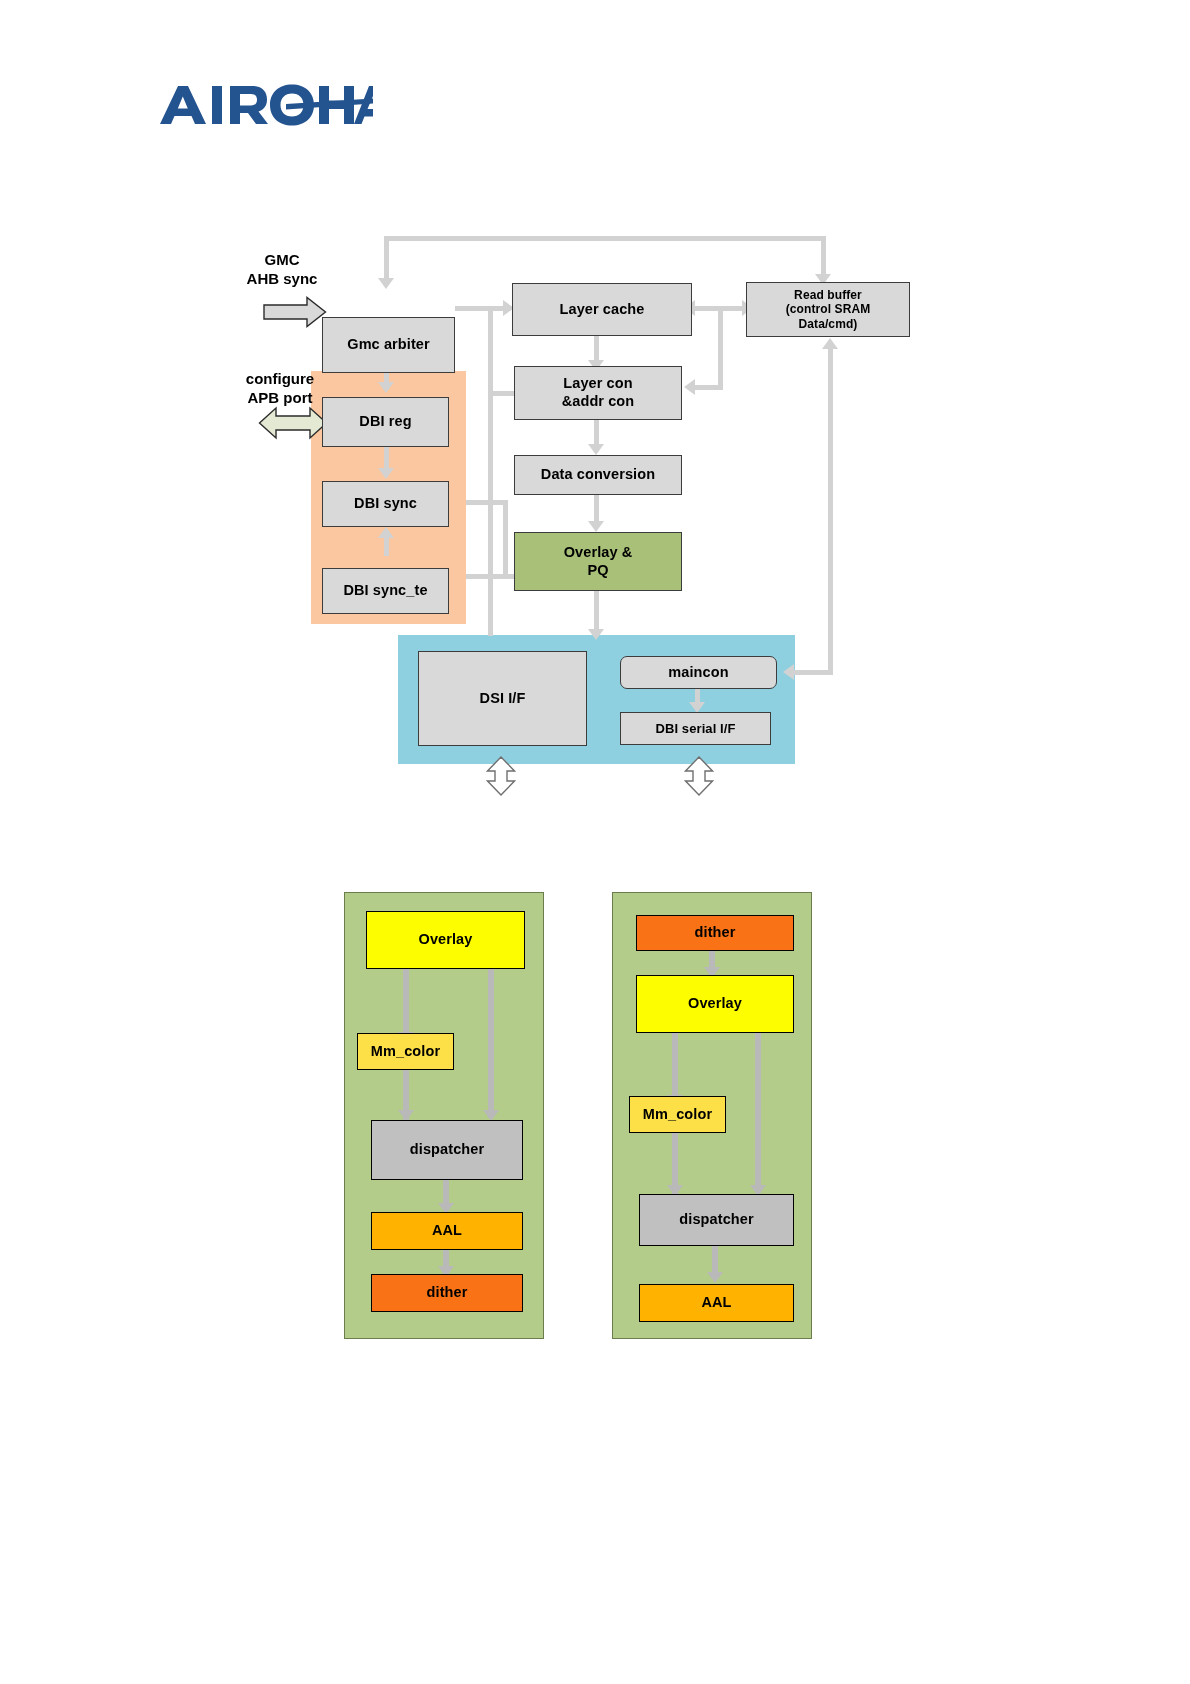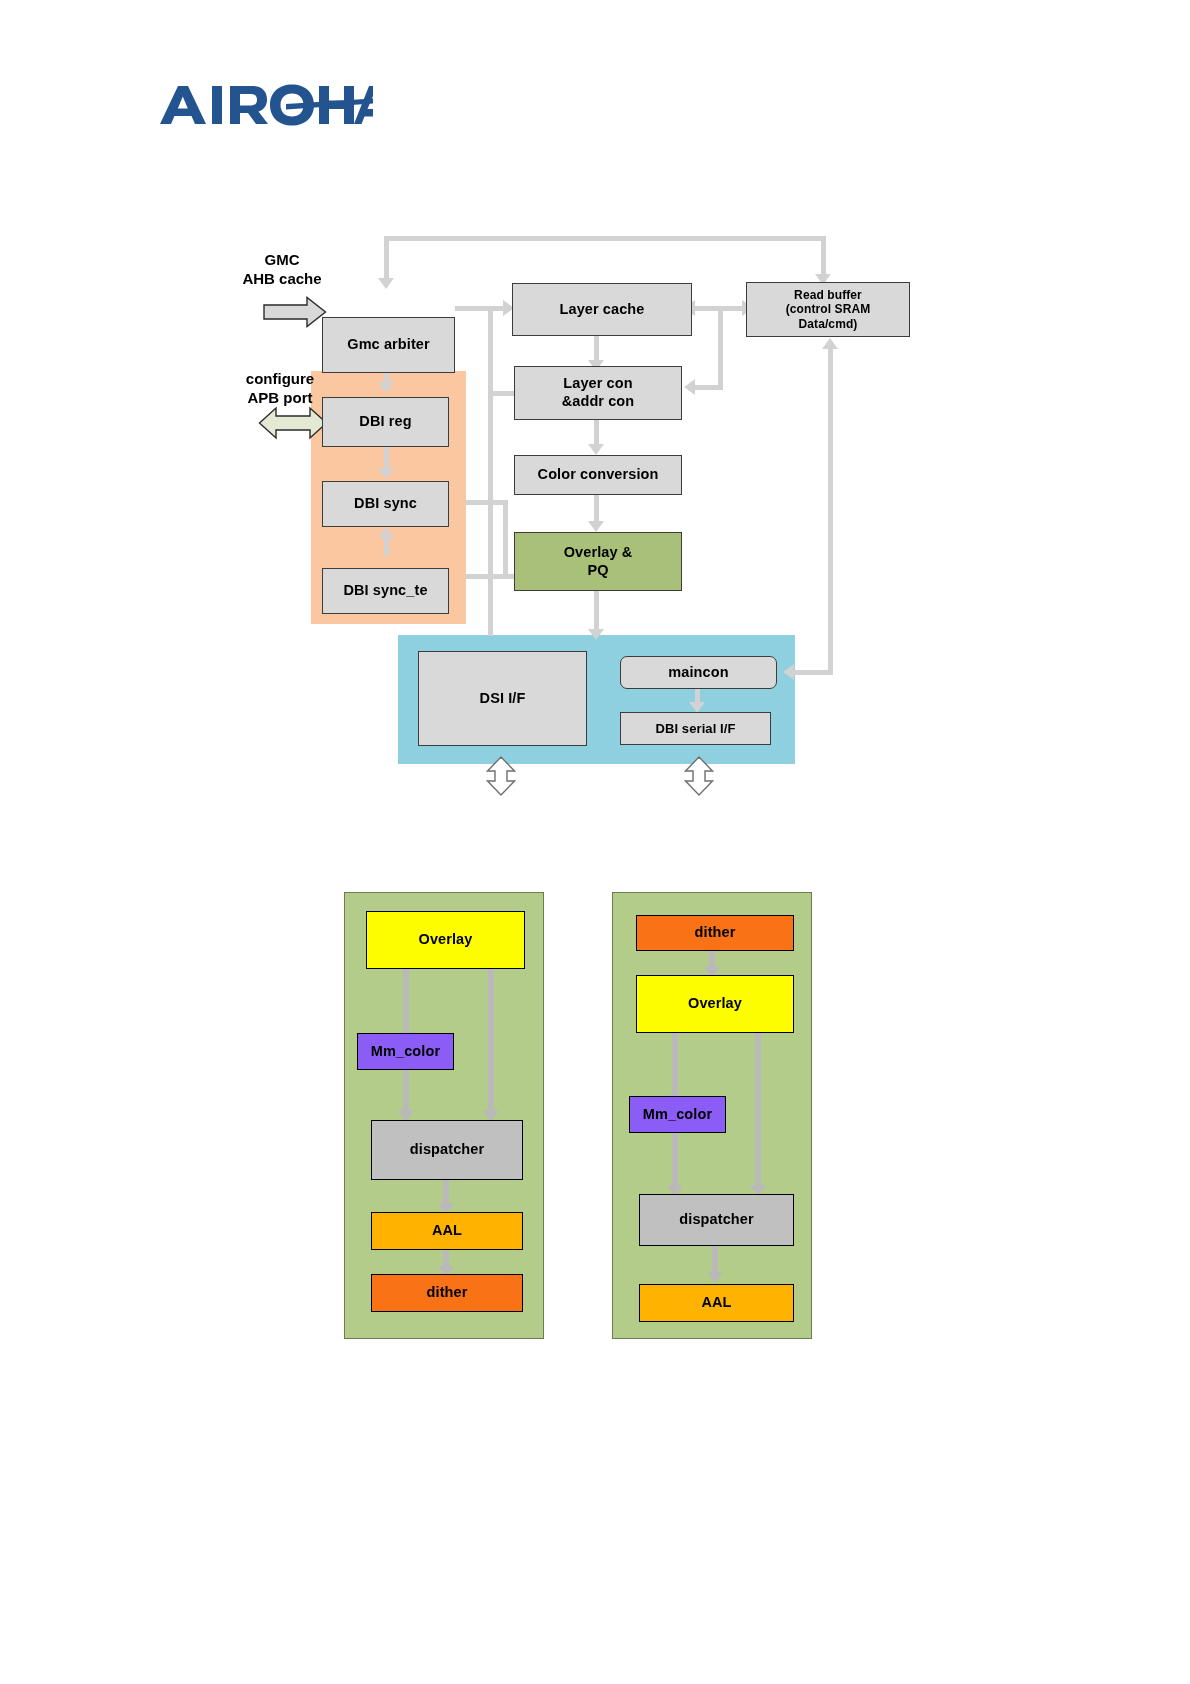--- a/index.html
+++ b/index.html
@@ -56,21 +56,21 @@
     box-sizing: border-box;
     z-index: 2;
   }
   .band-orange { background: #fac7a0; }
   .band-blue   { background: #8ed0e0; }
   .band-green  { background: #b3cc8a; border: 1.4px solid #6b7d4c; }
 
   .grey   { background: #d9d9d9; }
   .green  { background: #a8c078; }
   .yellow { background: #fdfd00; border-color: #000; }
-  .lgreen { background: #8b5cf6; border-color: #000; }
+  .lgreen { background: #fde047; border-color: #000; }
   .orangebx { background: #ffb300; border-color: #000; }
   .pink   { background: #f97316; border-color: #000; justify-content: center; }
   .midgrey{ background: #c0c0c0; border-color: #000; }
 
   
   .ln {
     position: absolute;
     background: #d2d2d2;
     z-index: 3;
   }
@@ -223,21 +223,21 @@
   <div class="node grey" style="left:514px; top:366px; width:168px; height:54px; font-size:14.5px;">
     <span class="lbl" style="white-space: pre-line;">Layer con
 &amp;addr con</span>
   </div>
 
   <div class="node grey" style="left:322px; top:481px; width:127px; height:46px; font-size:14.5px;">
     <span class="lbl">DBI sync</span>
   </div>
 
   <div class="node grey" style="left:514px; top:455px; width:168px; height:40px; font-size:14.5px;">
-    <span class="lbl">Color conversion</span>
+    <span class="lbl">Data conversion</span>
   </div>
 
   <div class="node grey" style="left:322px; top:568px; width:127px; height:46px; font-size:14.5px;">
     <span class="lbl">DBI sync_te</span>
   </div>
 
   <div class="node green" style="left:514px; top:532px; width:168px; height:59px; font-size:14.5px;">
     <span class="lbl" style="white-space: pre-line;">Overlay &amp;
 PQ</span>
   </div>
@@ -248,21 +248,21 @@
 
   <div class="node grey" style="left:620px; top:656px; width:157px; height:33px; font-size:14.5px;border-radius:7px;">
     <span class="lbl">maincon</span>
   </div>
 
   <div class="node grey" style="left:620px; top:712px; width:151px; height:33px; font-size:13px;">
     <span class="lbl">DBI serial I/F</span>
   </div>
 
   <div class="free-label" style="left: 232px; top: 251px; width: 100px; font-size: 15px; white-space: pre-line;">GMC
-AHB cache</div>
+AHB sync</div>
 
   <div class="block-arrow" style="left:263px; top:296px;">
     <svg width="64" height="32" viewBox="0 0 64 32">
       <path d="M1 9 L44 9 L44 1.5 L62.5 16 L44 30.5 L44 23 L1 23 Z" fill="#d9d9d9" stroke="#2b2b2b" stroke-width="1.4"></path>
     </svg>
   </div>
 
   <div class="free-label" style="left: 228px; top: 370px; width: 104px; font-size: 15px; white-space: pre-line;">configure
 APB port</div>
 

